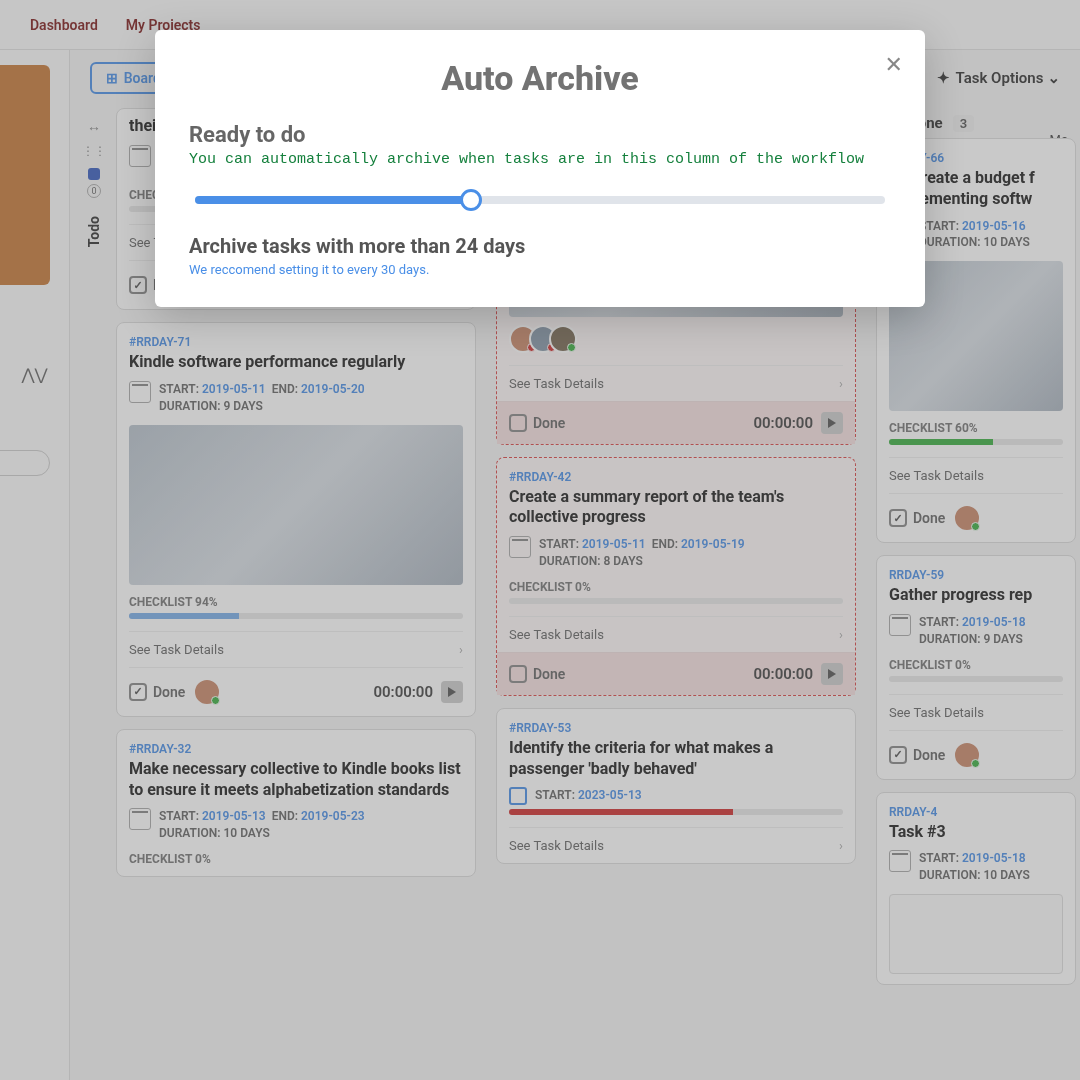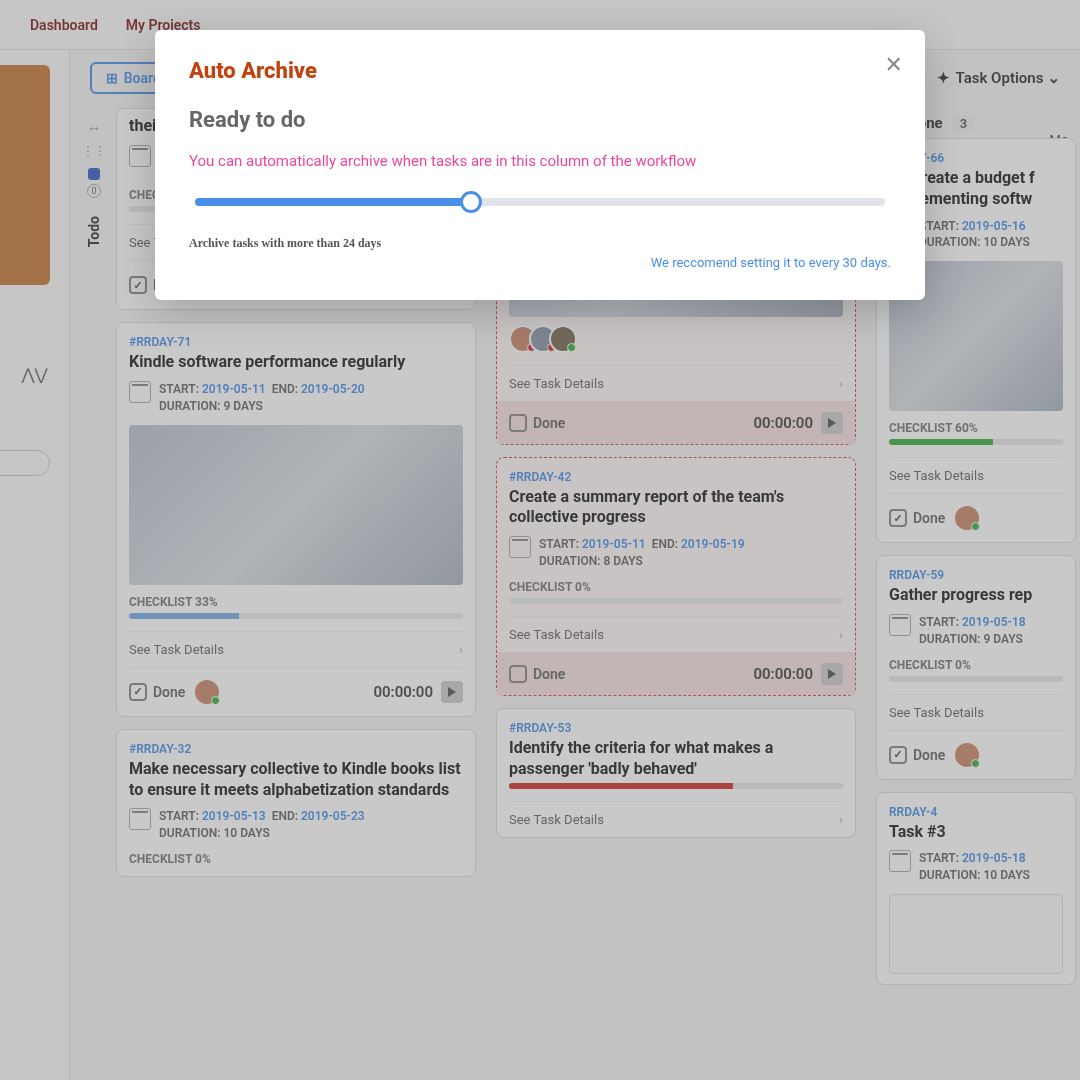--- a/index.html
+++ b/index.html
@@ -220,40 +220,40 @@
 .modal {
   position: absolute;
   left: 155px; top: 30px;
   width: 770px;
   background: #fff;
   border-radius: 6px;
   box-shadow: 0 10px 40px rgba(0,0,0,0.2);
   padding: 28px 34px 30px 34px;
 }
 .modal .close { position: absolute; right: 22px; top: 22px; font-size: 22px; color: #888; }
-.modal h1 { font-size: 22px; font-weight: 800; color: #c2410c; }
+.modal h1 { font-size: 34px; font-weight: 800; color: #737373; text-align: center; }
 .modal h2 { font-size: 22px; font-weight: 700; color: #666; margin-top: 24px; }
-.modal .sub { font-size: 15px; color: #ec4899; margin-top: 20px; }
+.modal .sub { font-size: 15px; color: #15803d; margin-top: 4px; font-family: Liberation Mono, monospace; }
 .modal .slider-wrap { margin-top: 28px; padding: 0 6px; }
 .modal .slider {
   height: 8px; background: #e0e4ea; border-radius: 4px; position: relative;
 }
 .modal .slider .filled {
   position: absolute; left: 0; top: 0; bottom: 0; width: 40%;
   background: #4a8fe7; border-radius: 4px;
 }
 .modal .slider .thumb {
   position: absolute; left: 40%; top: 50%;
   width: 22px; height: 22px; background: #fff; border: 3px solid #4a8fe7;
   border-radius: 50%; transform: translate(-50%,-50%);
 }
 .modal .summary {
-  font-size: 12px; font-weight: 700; color: #555; margin-top: 30px; font-family: Liberation Serif, serif;
-}
-.modal .recommend { font-size: 13px; color: #4a8fe7; margin-top: 4px; text-align: right; }
+  font-size: 20px; font-weight: 700; color: #555; margin-top: 30px;
+}
+.modal .recommend { font-size: 13px; color: #4a8fe7; margin-top: 4px; }
 .chev { color: #aaa; }
 .circle-target { width:16px;height:16px;border:2px solid #555;border-radius:50%;display:inline-block;position:relative;vertical-align:middle;margin-right:6px;}
 .circle-target::after{content:"";width:6px;height:6px;background:#555;border-radius:50%;position:absolute;left:3px;top:3px;}
 
 .column.done { width: 200px; }
 </style>
 </head>
 <body>
 
 <div class="topnav">
@@ -336,21 +336,21 @@
         <div class="tid">#RRDAY-71</div>
         <div class="ttitle">Kindle software performance regularly</div>
         <div class="meta">
           <div class="cal"></div>
           <div class="meta-text">
             <span>START:</span> <span class="blue">2019-05-11</span>&nbsp;&nbsp;<span>END:</span> <span class="blue">2019-05-20</span><br>
             <span>DURATION:</span> <span>9 DAYS</span>
           </div>
         </div>
         <div class="img"></div>
-        <div class="chk-label">CHECKLIST 33%</div>
+        <div class="chk-label">CHECKLIST 94%</div>
         <div class="progress">
             <div class="fill" style="width:33%"></div>
           </div>
         <div class="see-details">
           <span>See Task Details</span>
             <span class="chev">›</span>
         </div>
         <div class="footer">
           <div style="display:flex;align-items:center;">
             <div class="done-btn">
@@ -445,20 +445,26 @@
           <div class="timer">
               <span>00:00:00</span>
               <div class="play"></div>
             </div>
         </div>
       </div>
 
       <div class="card">
         <div class="tid">#RRDAY-53</div>
         <div class="ttitle">Identify the criteria for what makes a passenger 'badly behaved'</div>
+        <div class="meta">
+          <div style="width:18px;height:18px;border:2px solid #4a8fe7;border-radius:3px;margin-right:8px;"></div>
+          <div class="meta-text">
+            <span>START:</span> <span class="blue">2023-05-13</span>
+          </div>
+        </div>
         <div class="progress">
             <div class="fill red" style="width:67%"></div>
           </div>
         <div class="see-details">
           <span>See Task Details</span>
             <span class="chev">›</span>
         </div>
       </div>
     </div>
 

